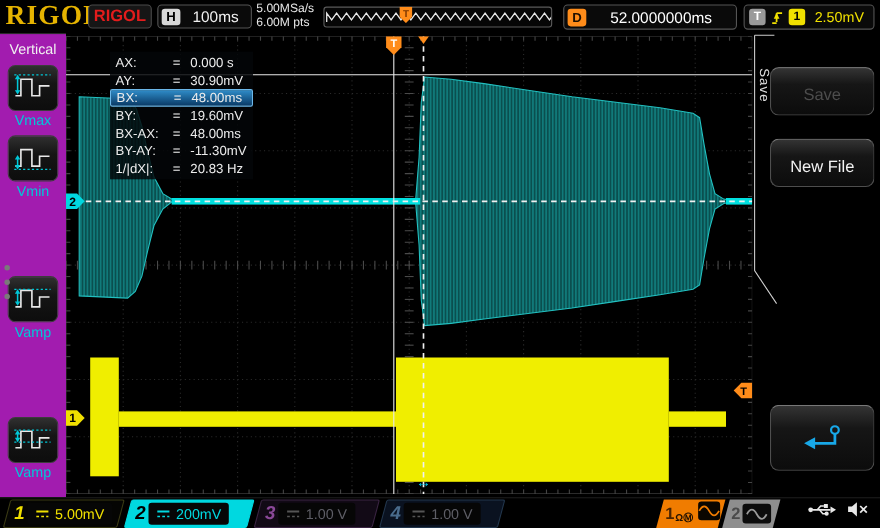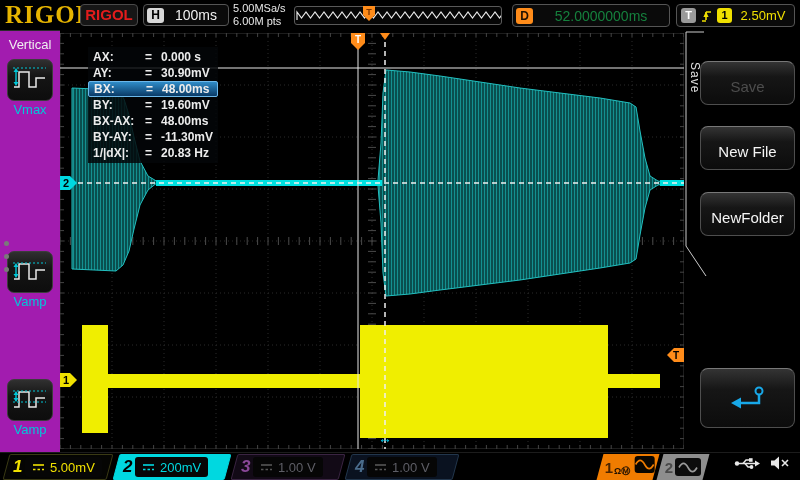--- a/index.html
+++ b/index.html
@@ -25,21 +25,21 @@
   .pos-bar { position:absolute; left:294px; top:6px; width:208px; height:19px;
           background:#060606; border:1px solid #5a5a5a; border-radius:3px; }
   .pos-bar svg { position:absolute; left:0; top:0; }
   .pos-tflag { position:absolute; left:68px; top:-1px; width:12px; height:15px; background:#ff8c1a;
           clip-path:polygon(0 0,100% 0,100% 60%,50% 100%,0 60%);
           color:#7a3500; font-size:9px; font-weight:bold; text-align:center; line-height:12px; }
   .d-box { position:absolute; left:512px; top:4px; width:158px; height:23px;
           background:#0a0a0a; border:1px solid #555; border-radius:4px; display:flex; align-items:center; }
   .d-badge { width:17px; height:16px; margin-left:3px; background:#ff8c1a; border-radius:3px;
           color:#201000; font-weight:bold; font-size:12px; text-align:center; line-height:16px; }
-  .d-value { flex:1; text-align:center; color:#15803d; font-size:14px; }
+  .d-value { flex:1; text-align:center; color:#ffffff; font-size:14px; }
   .t-box { position:absolute; left:676px; top:4px; width:119px; height:23px;
           background:#0a0a0a; border:1px solid #555; border-radius:4px;
           display:flex; align-items:center; gap:4px; padding:0 4px; }
   .t-badge { width:15px; height:15px; background:#9a9a9a; border-radius:3px;
           color:#fff; font-weight:bold; font-size:11px; text-align:center; line-height:15px; }
   .s-badge { width:15px; height:15px; background:#f0e000; border-radius:3px;
           color:#000; font-weight:bold; font-size:11px; text-align:center; line-height:15px; }
   .t-level { flex:1; text-align:center; color:#f0e000; font-size:13px; }
   
   #left-menu { position:absolute; left:0; top:30px; width:60px; height:422px; background:#a21caf;
@@ -47,22 +47,22 @@
   .lm-title { color:#f0f0f0; font-size:13px; text-align:center; margin-top:6px; }
   .lm-item { position:absolute; left:0; width:60px; text-align:center; }
   .lm-btn { width:46px; height:42px; margin:0 auto; background:linear-gradient(#303030,#151515 40%,#0d0d0d);
           border:1px solid #3c3c3c; border-radius:7px; display:flex; align-items:center; justify-content:center; }
   .lm-label { color:#00c8d8; font-size:13px; margin-top:1px; }
   .lm-dots { position:absolute; left:4px; top:210px; display:flex; flex-direction:column; gap:8px; }
   .lm-dots span { width:5px; height:5px; border-radius:50%; background:#7a7a7a; }
   
   #graticule { position:absolute; left:60px; top:33px; width:624px; height:416px; background:#000; }
   #wave-svg { position:absolute; left:0; top:0; }
-  #cursor-readout { position:absolute; left:28px; top:14px; width:130px;
-          background:rgba(4,6,8,0.84); padding:2px 0;font-weight:bold; }
+  #cursor-readout { position:absolute; left:40px; top:14px; width:130px;
+          background:rgba(4,6,8,0.84); padding:2px 0; }
   .cr-row { display:flex; height:16px; align-items:center; font-size:12px; color:#ececec; padding:0 5px; }
   .cr-row .l { width:52px; }
   .cr-row .e { width:16px; }
   .cr-row .v { flex:1; white-space:nowrap; }
   .cr-row.hl { background:linear-gradient(#2f8cc8,#0a3a66); border:1px solid #6cb8ea; border-radius:2px; }
   
   #right-menu { position:absolute; left:684px; top:30px; width:116px; height:422px; background:#000; }
   .rm-tab-label { position:absolute; left:4px; top:32px; writing-mode:vertical-rl;
           color:#e0e0e0; font-size:12px; letter-spacing:1px; }
   .rm-btn { position:absolute; left:16px; width:95px; height:44px;
@@ -128,20 +128,32 @@
         <div class="lm-btn">
           <svg class="lm-icon" width="38" height="30">
             <path d="M3,22 L8,22 L8,7 L18,7 L18,22 L25,22 L25,13 L34,13" stroke="#e8e8e8" stroke-width="1.5" fill="none"></path>
             <line x1="2" y1="3" x2="35" y2="3" stroke="#00c8d8" stroke-width="1.2" stroke-dasharray="2 2"></line>
             <line x1="5" y1="5" x2="5" y2="19" stroke="#00c8d8" stroke-width="1.4"></line>
             <polygon points="2.5,7 7.5,7 5,3" fill="#00c8d8"></polygon>
             <polygon points="2.5,17 7.5,17 5,21" fill="#00c8d8"></polygon>
           </svg>
         </div>
         <div class="lm-label">Vmax</div>
+      </div>
+    <div class="lm-item" style="top:92px">
+        <div class="lm-btn">
+          <svg class="lm-icon" width="38" height="30">
+            <path d="M3,22 L8,22 L8,7 L18,7 L18,22 L25,22 L25,13 L34,13" stroke="#e8e8e8" stroke-width="1.5" fill="none"></path>
+            <line x1="2" y1="25" x2="35" y2="25" stroke="#00c8d8" stroke-width="1.2" stroke-dasharray="2 2"></line>
+            <line x1="5" y1="14" x2="5" y2="23" stroke="#00c8d8" stroke-width="1.4"></line>
+            <polygon points="2.5,16 7.5,16 5,12" fill="#00c8d8"></polygon>
+            <polygon points="2.5,21 7.5,21 5,25" fill="#00c8d8"></polygon>
+          </svg>
+        </div>
+        <div class="lm-label">Vmin</div>
       </div>
     <div class="lm-item" style="top:220px">
         <div class="lm-btn">
           <svg class="lm-icon" width="38" height="30">
             <path d="M3,22 L8,22 L8,7 L18,7 L18,22 L25,22 L25,13 L34,13" stroke="#e8e8e8" stroke-width="1.5" fill="none"></path>
             <line x1="2" y1="6" x2="35" y2="6" stroke="#00c8d8" stroke-width="1.2" stroke-dasharray="2 2"></line>
             <line x1="5" y1="8" x2="5" y2="19" stroke="#00c8d8" stroke-width="1.4"></line>
             <polygon points="2.5,10 7.5,10 5,6" fill="#00c8d8"></polygon>
             <polygon points="2.5,17 7.5,17 5,21" fill="#00c8d8"></polygon>
           </svg>
@@ -566,21 +578,20 @@
       </div>
   </main>
 
   <aside id="right-menu">
     <svg width="24" height="260" style="position:absolute;left:0;top:0">
       <path d="M2,2 H20 M2,2 V216 L22,246" stroke="#cccccc" stroke-width="1" fill="none"></path>
     </svg>
     <div class="rm-tab-label">Save</div>
     <div class="rm-btn disabled" style="top:31px">Save</div>
     <div class="rm-btn enabled" style="top:96px">New File</div>
-    <div class="rm-btn enabled" style="top:162px">NewFolder</div>
     <div class="rm-btn enabled" style="top:338px;height:60px;align-items:center;padding-bottom:0">
       <svg width="44" height="28">
         <circle cx="33" cy="7" r="3.5" stroke="#18a8e8" stroke-width="2" fill="none"></circle>
         <path d="M33,10.5 V19 H14" stroke="#18a8e8" stroke-width="2.5" fill="none"></path>
         <polygon points="15,13.5 15,24.5 5,19" fill="#18a8e8"></polygon>
       </svg>
     </div>
   </aside>
 
   <footer id="bottom-bar">

